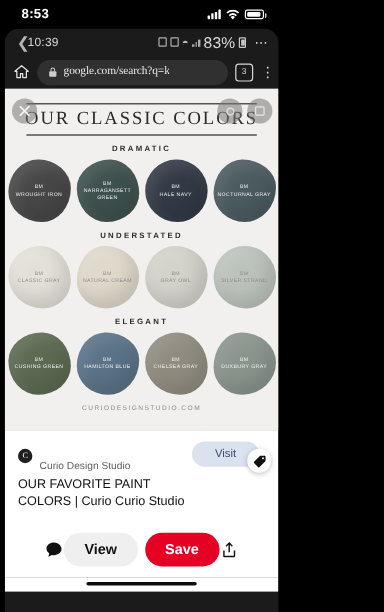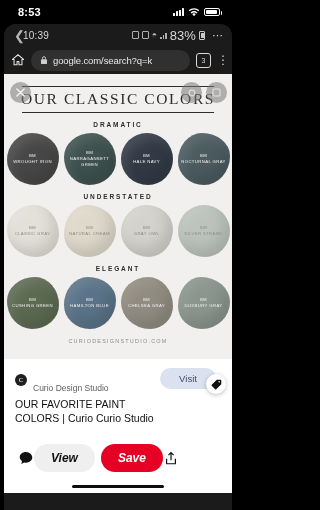--- a/index.html
+++ b/index.html
@@ -50,21 +50,21 @@
   .pct { font-size: 13px; letter-spacing: .1px; }
   .batt2 { width: 6px; height: 9px; border: 1px solid #c8c8c8; border-radius: 1px; position:relative; }
   .batt2 i { position:absolute; left:0.5px; right:0.5px; bottom:0.5px; height:5px; background:#c8c8c8;}
   .dots3 { letter-spacing: 1px; font-size: 11px; color:#d8d8d8; margin-left: 4px; }
 
   
   .urlbar { height: 28px; display: flex; align-items: center; gap: 6px; padding: 0 7px; background: #1b1b1b; }
   .home-ico { width: 14px; height: 14px; color: #e3e3e3; flex: 0 0 auto; }
   .omnibox {
     flex: 1 1 auto; height: 21px; background: #303030; border-radius: 11px;
-    display: flex; align-items: center; gap: 5px; padding: 0 9px; min-width: 0;
+    display: flex; align-items: center; gap: 5px; padding: 0 9px; min-width: 0; font-family: Liberation Serif, serif;
   }
   .lock { width: 8px; height: 10px; flex: 0 0 auto; color: #cfcfcf; }
   .url-text {
     font-size: 9.5px; color: #e8e8e8; white-space: nowrap; overflow: hidden;
     text-overflow: clip; letter-spacing: -.1px;
   }
   .tabs-btn {
     width: 15px; height: 15px; border: 1.5px solid #d8d8d8; border-radius: 3px;
     display: flex; align-items: center; justify-content: center;
     font-size: 7px; color: #d8d8d8; flex: 0 0 auto;
@@ -141,21 +141,21 @@
   }
   .tag-badge {
     position: absolute; right: 6px; top: 15px; width: 20px; height: 20px;
     border-radius: 50%; background: #fff; box-shadow: 0 1px 4px rgba(0,0,0,.25);
     display: flex; align-items: center; justify-content: center; color: #111;
   }
 
   
   .actions {
     background: #fff; height: 46px; display: flex; align-items: center;
-    justify-content: flex-start; padding: 0 14px; font-style: italic;
+    justify-content: center; padding: 0 14px;
   }
   .act-icon { width: 16px; height: 16px; color: #111; flex: 0 0 auto; }
   .center-btns { display: flex; align-items: center; gap: 6px; }
   .btn-view {
     background: #efefef; color: #111; border-radius: 18px;
     padding: 7px 17px; font-size: 12px; font-weight: 700;
   }
   .btn-save {
     background: #e60023; color: #fff; border-radius: 18px;
     padding: 7px 17px; font-size: 12px; font-weight: 700;

